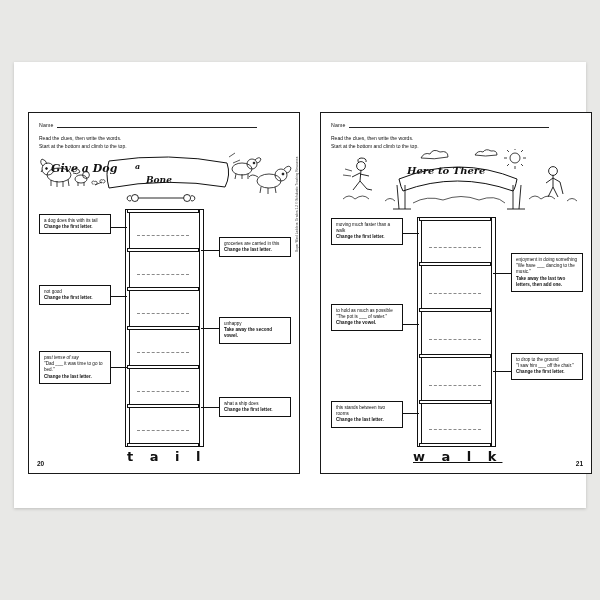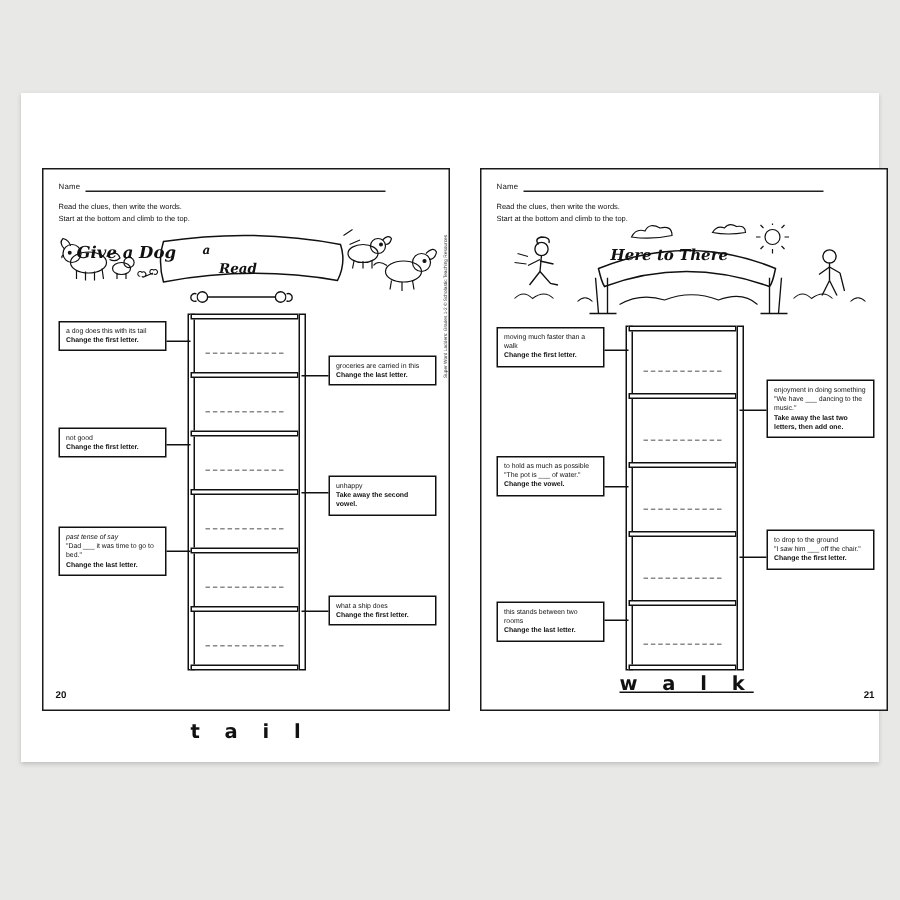--- a/index.html
+++ b/index.html
@@ -217,21 +217,21 @@
             <path d="M224 38 l-1 6 M231 39 l0 6 M238 38 l1 6"></path>
             <path d="M221 28 q-6 -4 -9 0"></path>
           </g>
 
           <g stroke="#111" stroke-width="0.7">
             <path d="M192 8 l6 -4 M196 14 l7 -3" fill="none"></path>
           </g>
         </svg>
         <span class="title-script" style="left:14px; top:13px; font-size:11px;">Give a Dog</span>
         <span class="title-script" style="left:98px; top:12px; font-size:8px;">a</span>
-        <span class="title-script" style="left:109px; top:26px; font-size:9px;">Read</span>
+        <span class="title-script" style="left:109px; top:26px; font-size:9px;">Bone</span>
       </div>
 
       <div class="doodle" style="left:96px; top:78px;">
         <svg width="72" height="14" viewBox="0 0 72 14">
           <g stroke="#111" stroke-width="0.9" fill="#fff">
             <path d="M10 7 h52"></path>
             <path d="M10 3.5 a3.2 3.2 0 1 0 -0.2 7 a3.2 3.2 0 1 0 0.2 -7 z"></path>
             <path d="M6 5 a2.6 2.6 0 1 0 0 4.6"></path>
             <path d="M62 3.5 a3.2 3.2 0 1 1 0.2 7 a3.2 3.2 0 1 1 -0.2 -7 z"></path>
             <path d="M66 5 a2.6 2.6 0 1 1 0 4.6"></path>
@@ -288,21 +288,21 @@
         <b>Change the last letter.</b>
       </div>
       <div class="leader" style="left:82px; top:254px; width:16px;"></div>
 
       <div class="clue" style="left:190px; top:284px; width:72px;">
         <span>what a ship does</span><br>
         <b>Change the first letter.</b>
       </div>
       <div class="leader" style="left:172px; top:294px; width:18px;"></div>
 
-      <div class="answer" style="left:98px; top:336px;margin-top:32px;">t a i l</div>
+      <div class="answer" style="left:98px; top:336px;">t a i l</div>
 
       <div class="folio left">20</div>
     </div>
 
     <div class="page right">
 
       <div class="name-line">
         <span>Name</span><span class="rule"></span>
       </div>
 

